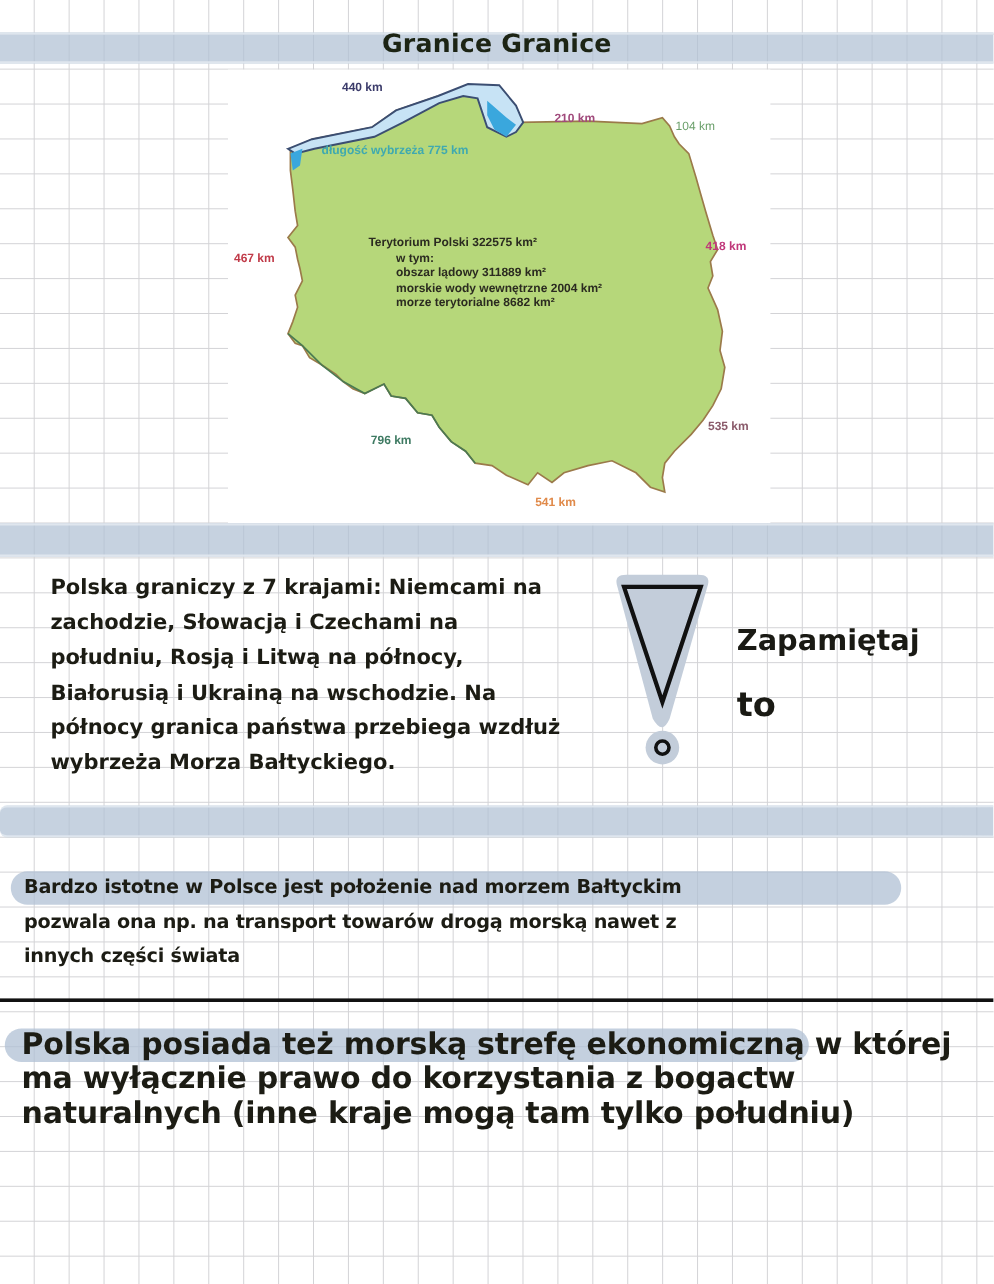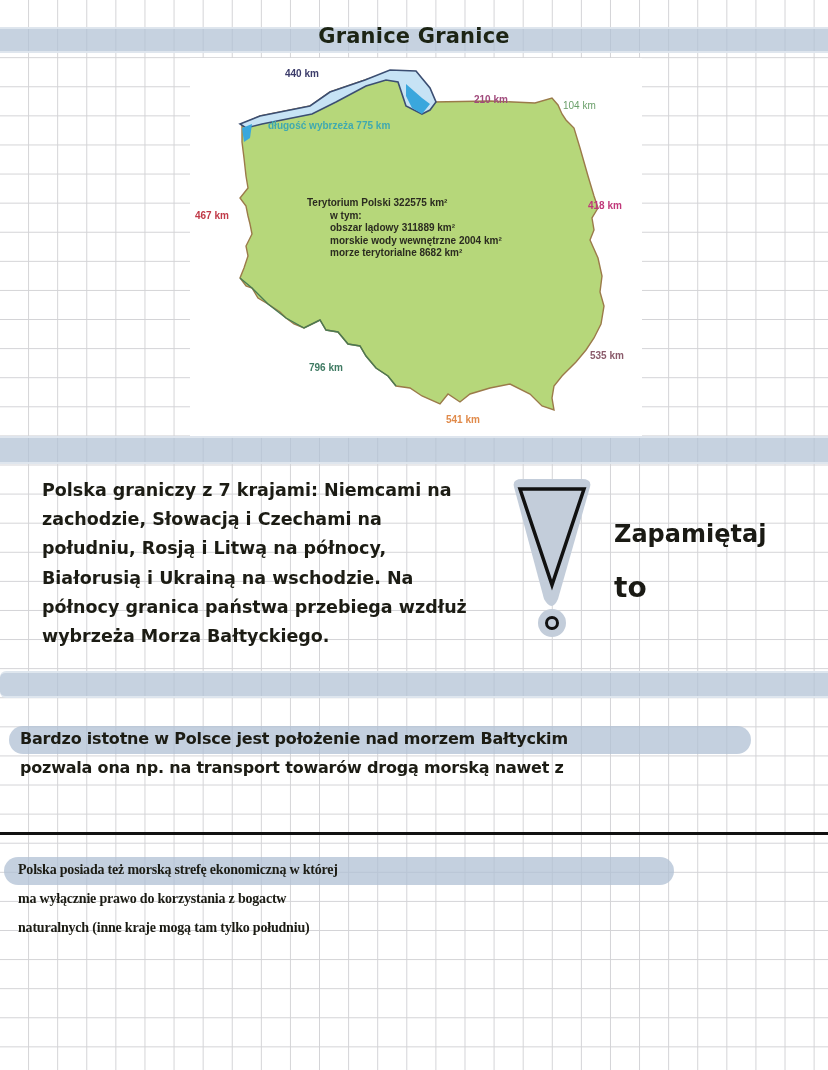--- a/index.html
+++ b/index.html
@@ -52,21 +52,21 @@
     position: absolute; left: 614px; top: 505px; width: 170px; text-align: left;
     font-weight: bold; font-size: 24px; line-height: 58px; color: #1a1a14;
   }
   .remember .l2 { font-size: 28px; display: block; margin-top: -4px; }
   .hl {
     position: absolute; background: rgba(176, 192, 212, 0.75); border-radius: 14px;
   }
   .hl-1 { left: 9px; top: 726px; width: 742px; height: 28px; }
   .hl-2 { left: 4px; top: 857px; width: 670px; height: 28px; }
   .p2 { left: 20px; top: 724px; font-size: 16px; font-family: "DejaVu Sans", sans-serif; font-weight: bold; letter-spacing: -0.2px; }
-  .p3 { left: 18px; top: 855px; font-size: 14px; letter-spacing: -0.2px; font-family: Liberation Serif, serif; }
+  .p3 { left: 18px; top: 855px; font-size: 25px; letter-spacing: -0.2px; }
   .rule {
     position: absolute; left: 0; top: 832px; width: 828px; height: 3px; background: #111;
   }
 </style>
 </head>
 <body>
 
 <div class="band title-band"></div>
 <div class="title">Granice Granice</div>
 
@@ -77,21 +77,21 @@
 
     <path d="M50,66 L70,58 L120,48 L140,34 L175,22 L200,12 L226,13 L240,30 L246,44 L240,52 L232,56 L216,48 L208,24 L196,22 L176,28 L146,44 L122,56 L72,66 L56,70 Z" fill="#c7e3f5" stroke="#3b4e72" stroke-width="1.6"></path>
 
     <path d="M216,26 L232,40 L240,46 L232,56 L222,50 L216,38 Z" fill="#3aa7dd"></path>
     <path d="M52,70 L62,66 L60,80 L54,84 Z" fill="#3aa7dd"></path>
 
     <path d="M50,220 L62,230 L78,246 L96,260 L114,270 L130,262 L136,272 L148,274 L158,286 L170,288 L176,298 L186,310 L198,318 L206,328" fill="none" stroke="#4a7a52" stroke-width="1.4"></path>
   </svg>
 
   <div class="map-label" style="left:95px; top:10px; color:#3b3b6a;">440 km</div>
-  <div class="map-label" style="left:272px; top:36px; color:#a14a7c;margin-left:12px;">210 km</div>
+  <div class="map-label" style="left:272px; top:36px; color:#a14a7c;">210 km</div>
   <div class="map-label" style="left:373px; top:42px; color:#6a9f6a; font-weight:normal;">104 km</div>
   <div class="map-label" style="left:78px; top:62px; color:#3fa9b0;">długość wybrzeża 775 km</div>
   <div class="map-label" style="left:5px; top:152px; color:#c03a48;">467 km</div>
   <div class="map-label" style="left:398px; top:142px; color:#c0387a;">418 km</div>
   <div class="map-label" style="left:119px; top:304px; color:#3e7a62;">796 km</div>
   <div class="map-label" style="left:400px; top:292px; color:#8a5a6a;">535 km</div>
   <div class="map-label" style="left:256px; top:356px; color:#e08a4a;">541 km</div>
 
   <div class="terr">
     <div>Terytorium Polski 322575 km²</div>
@@ -126,20 +126,21 @@
   <span>Zapamiętaj</span>
   <span class="l2">to</span>
 </div>
 
 <div class="band sep-band-2"></div>
 
 <div class="hl hl-1"></div>
 <div class="para p2">
   <div>Bardzo istotne w Polsce jest położenie nad morzem Bałtyckim</div>
   <div>pozwala ona np. na transport towarów drogą morską nawet z</div>
+  <div>innych części świata</div>
 </div>
 
 <div class="rule"></div>
 
 <div class="hl hl-2"></div>
 <div class="para p3">
   <div>Polska posiada też morską strefę ekonomiczną w której</div>
   <div>ma wyłącznie prawo do korzystania z bogactw</div>
   <div>naturalnych (inne kraje mogą tam tylko południu)</div>
 </div>

